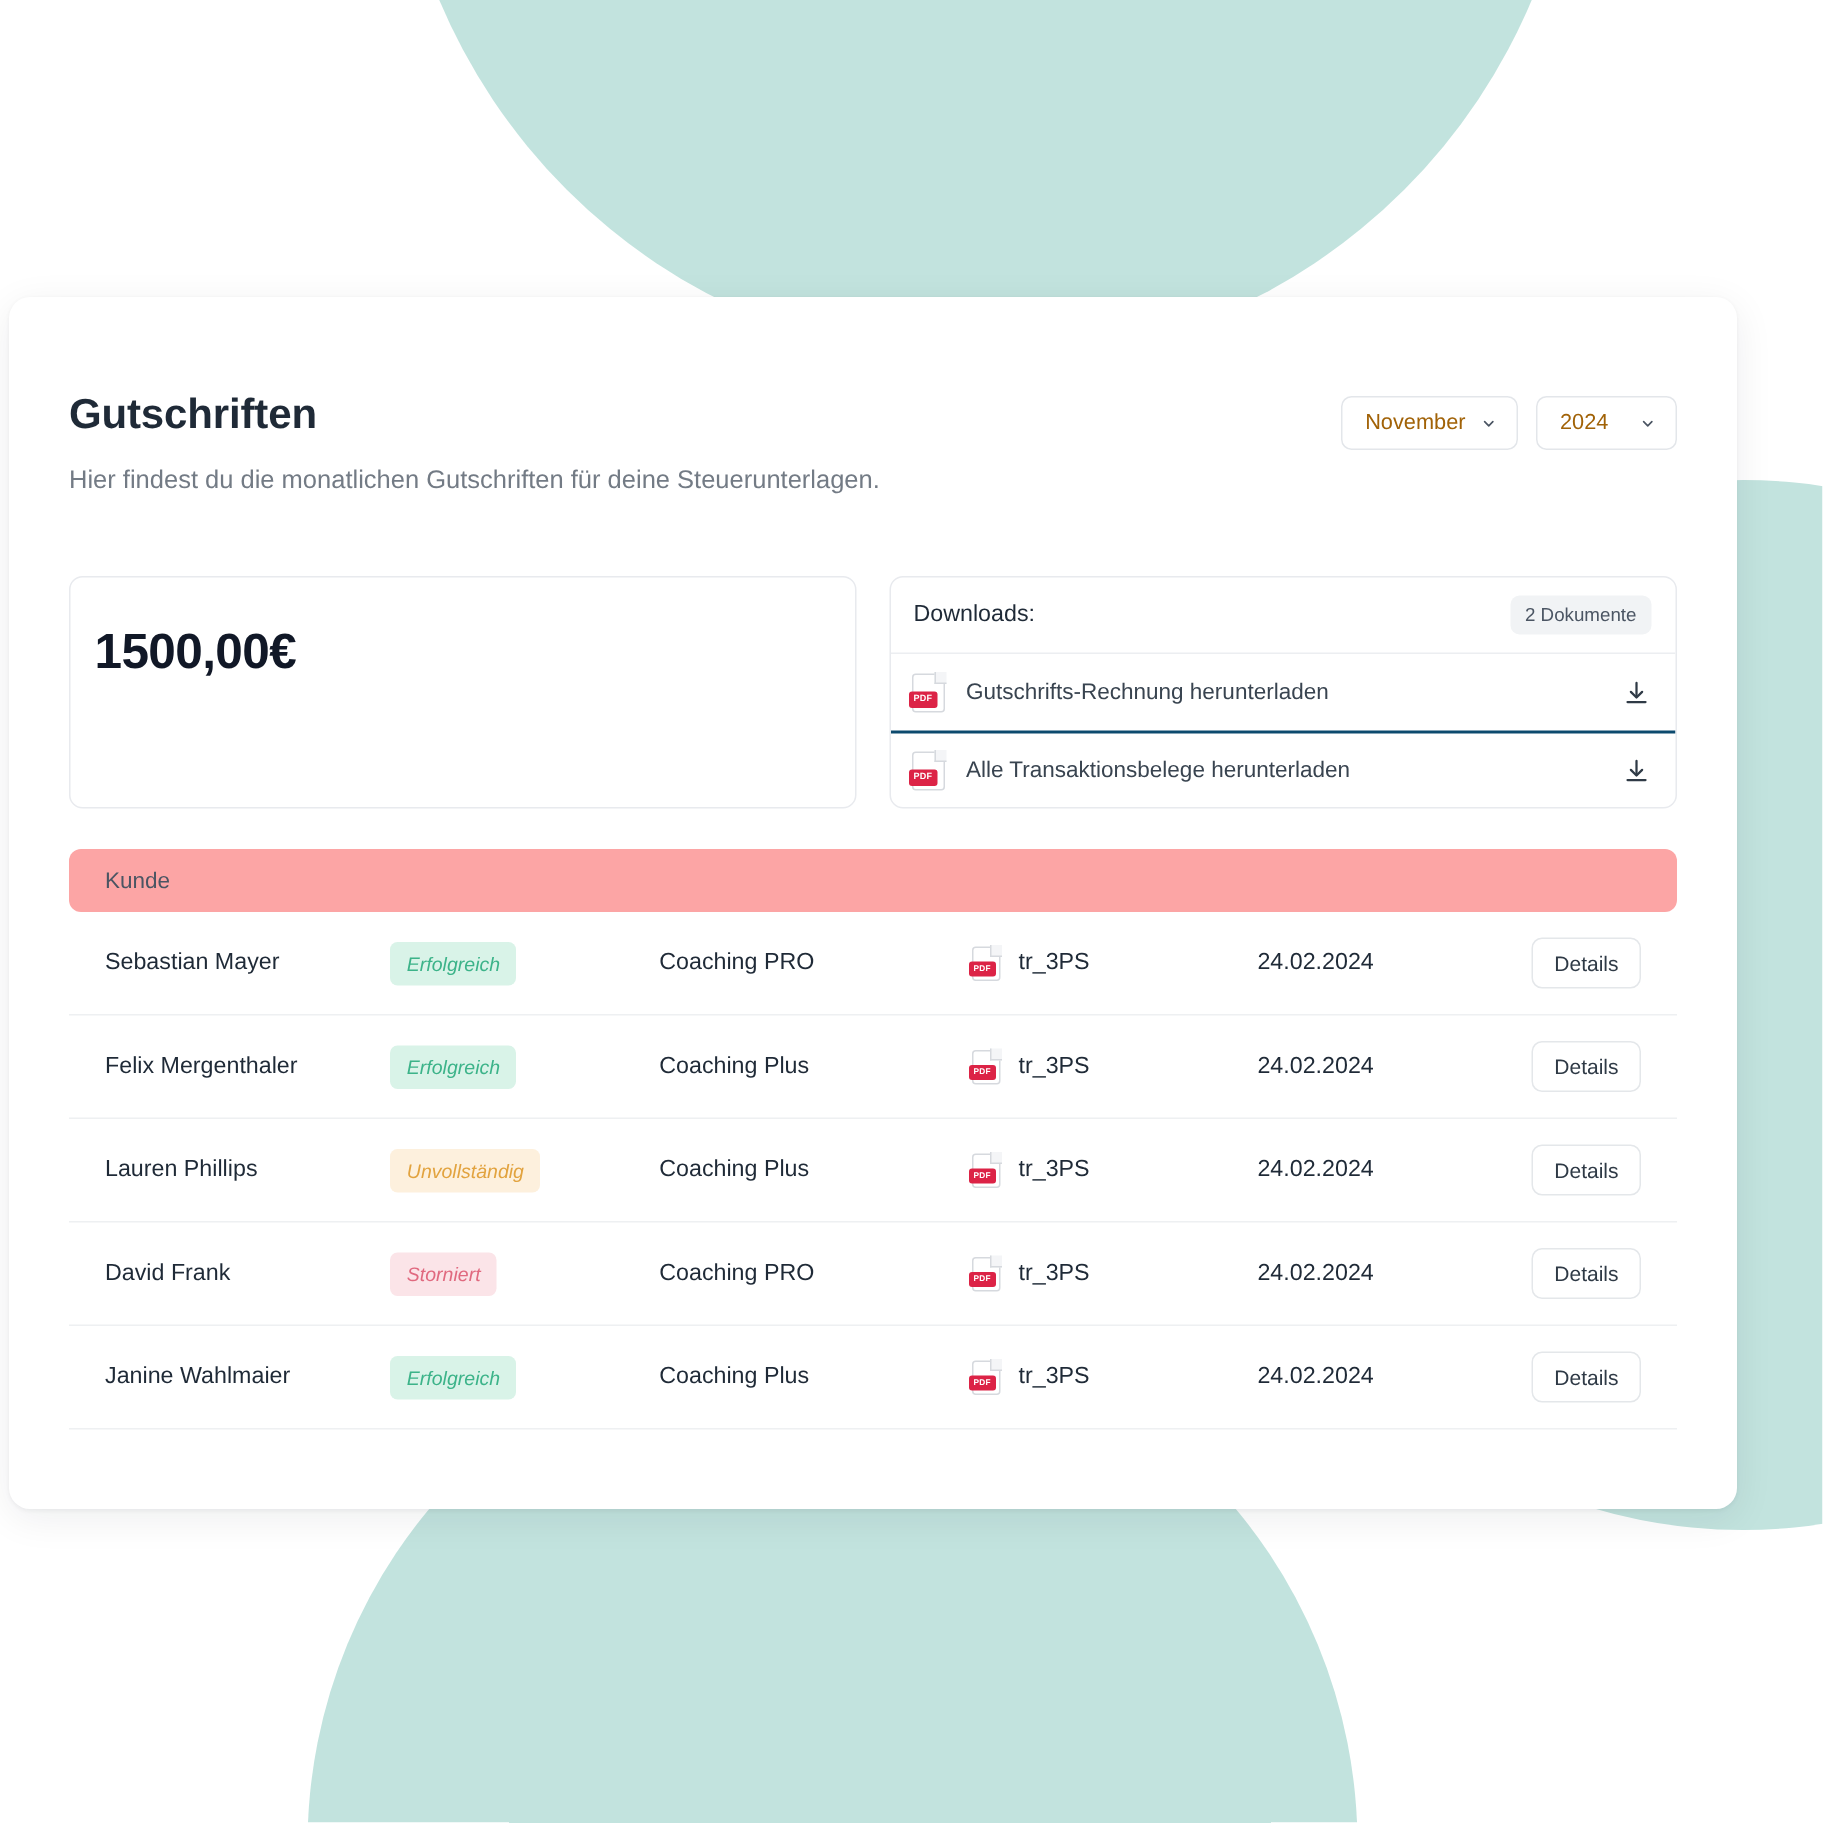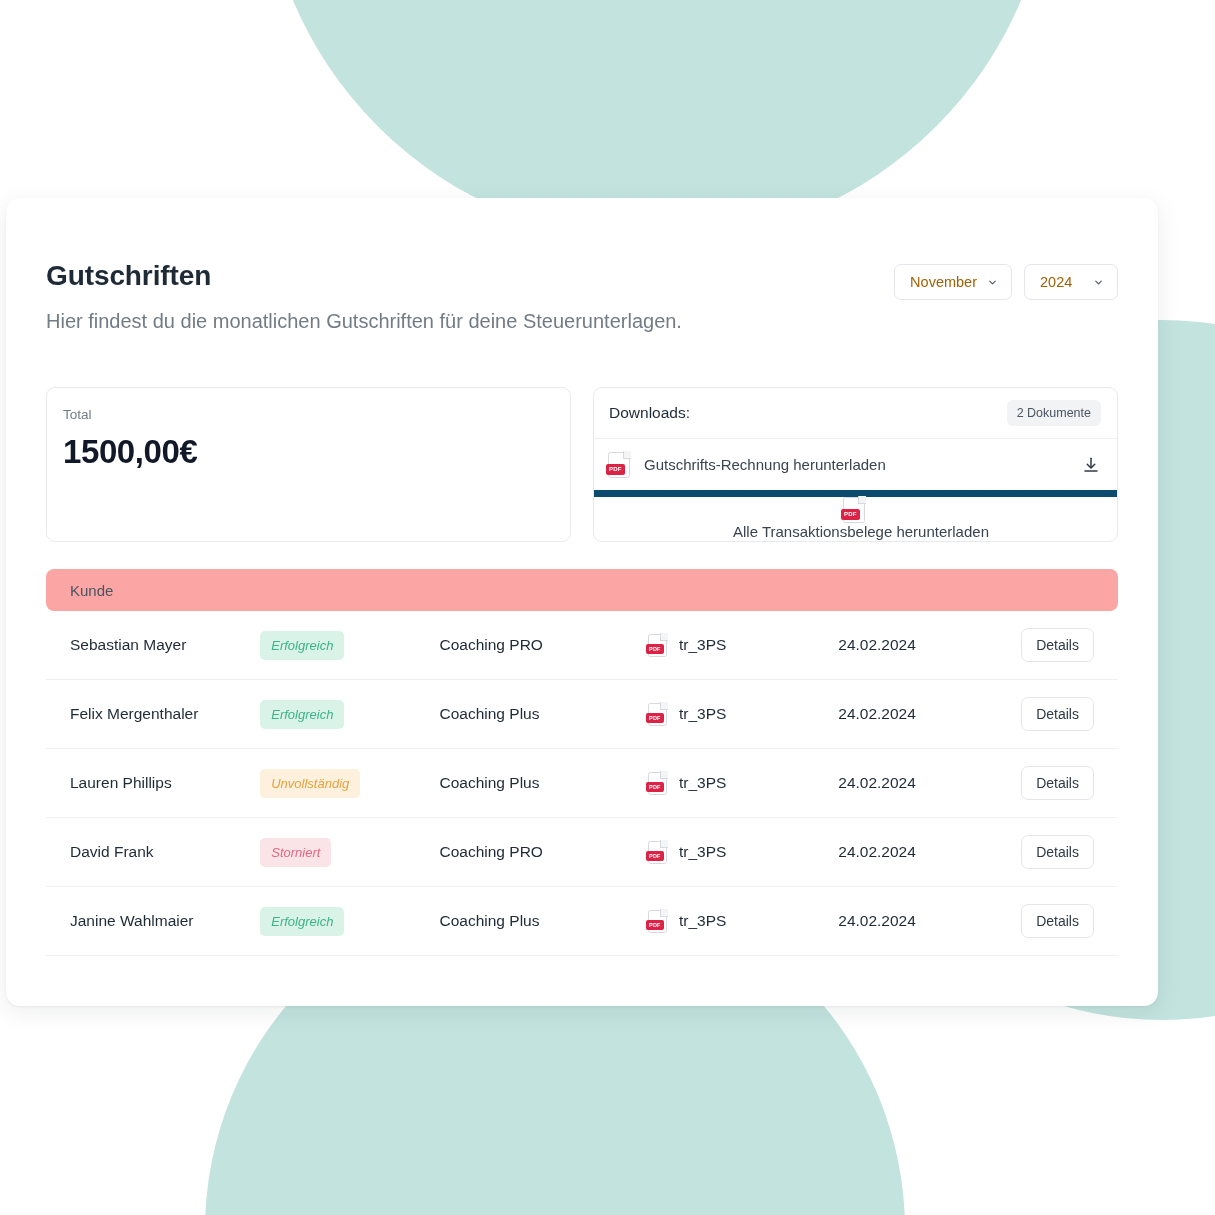--- a/index.html
+++ b/index.html
@@ -54,21 +54,21 @@
     justify-content: space-between;
   }
   .page-title {
     font-size: 28px;
     font-weight: bold;
     color: #1f2a37;
     letter-spacing: -0.1px;
   }
   .page-subtitle {
     margin-top: 18px;
-    font-size: 20px;
+    font-size: 17px;
     color: #737b85;
   }
 
   .selects { display: flex; gap: 12px; margin-top: 4px; }
   .select {
     display: flex;
     align-items: center;
     justify-content: space-between;
     gap: 10px;
     height: 36px;
@@ -124,21 +124,21 @@
     letter-spacing: -0.4px;
   }
 
   .dl-row {
     display: flex;
     align-items: center;
     height: 51px;
     padding: 0 17px 0 14px;
     cursor: pointer;
   }
-  .dl-row + .dl-row { border-top: 7px solid #0c4a6e; flex-direction: column; }
+  .dl-row + .dl-row { border-top: 2px solid #0c4a6e; }
   .dl-label {
     flex: 1;
     margin-left: 14px;
     font-size: 15px;
     color: #394450;
   }
 
   
   .pdf-ico { position: relative; width: 22px; height: 26px; flex: none; }
   .pdf-ico .sheet {
@@ -254,21 +254,20 @@
               <polyline points="6 9 12 15 18 9"></polyline>
             </svg>
           </div>
         </div>
       </div>
 
       <div class="cards">
 
         <div class="card">
           <div class="payout-body">
-            <div class="payout-label">Total</div>
             <div class="payout-amount">1500,00€</div>
           </div>
         </div>
 
         <div class="card">
           <div class="card-head">
             <span class="card-head-title">Downloads:</span>
             <span class="doc-badge">2 Dokumente</span>
           </div>
 

